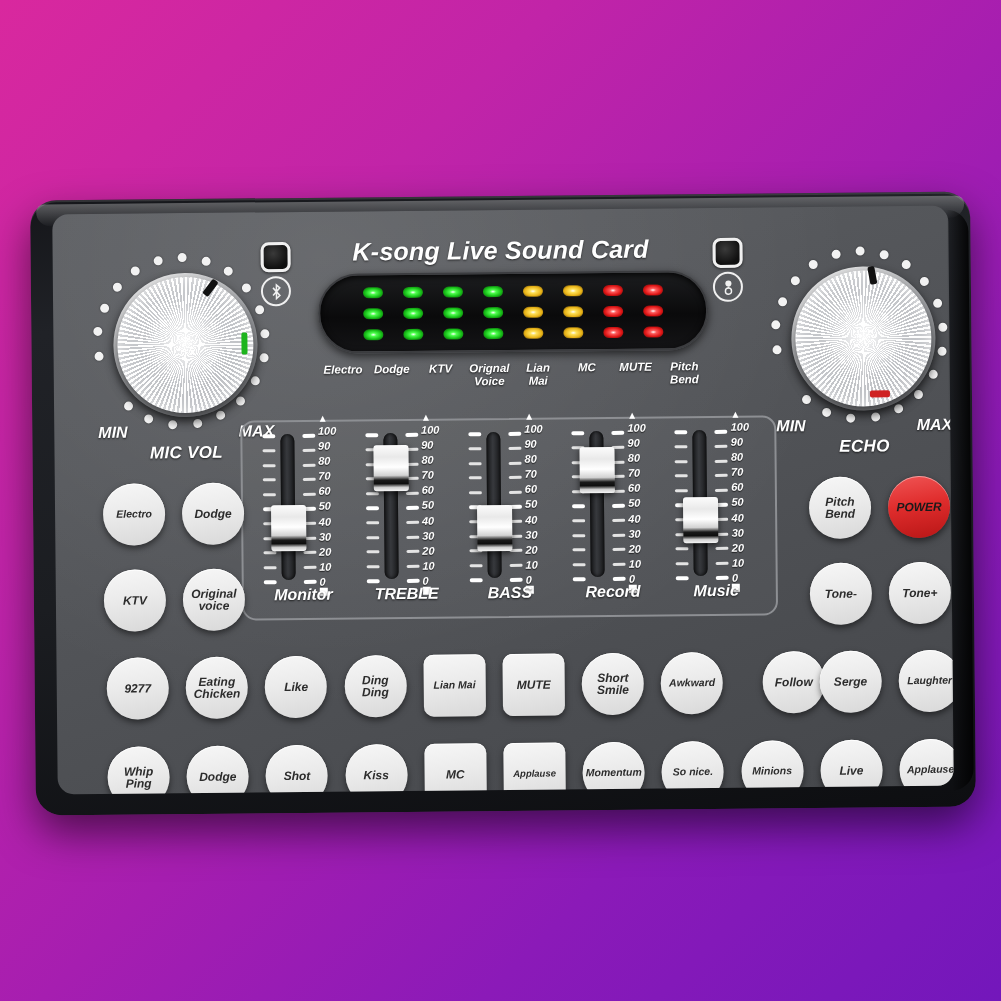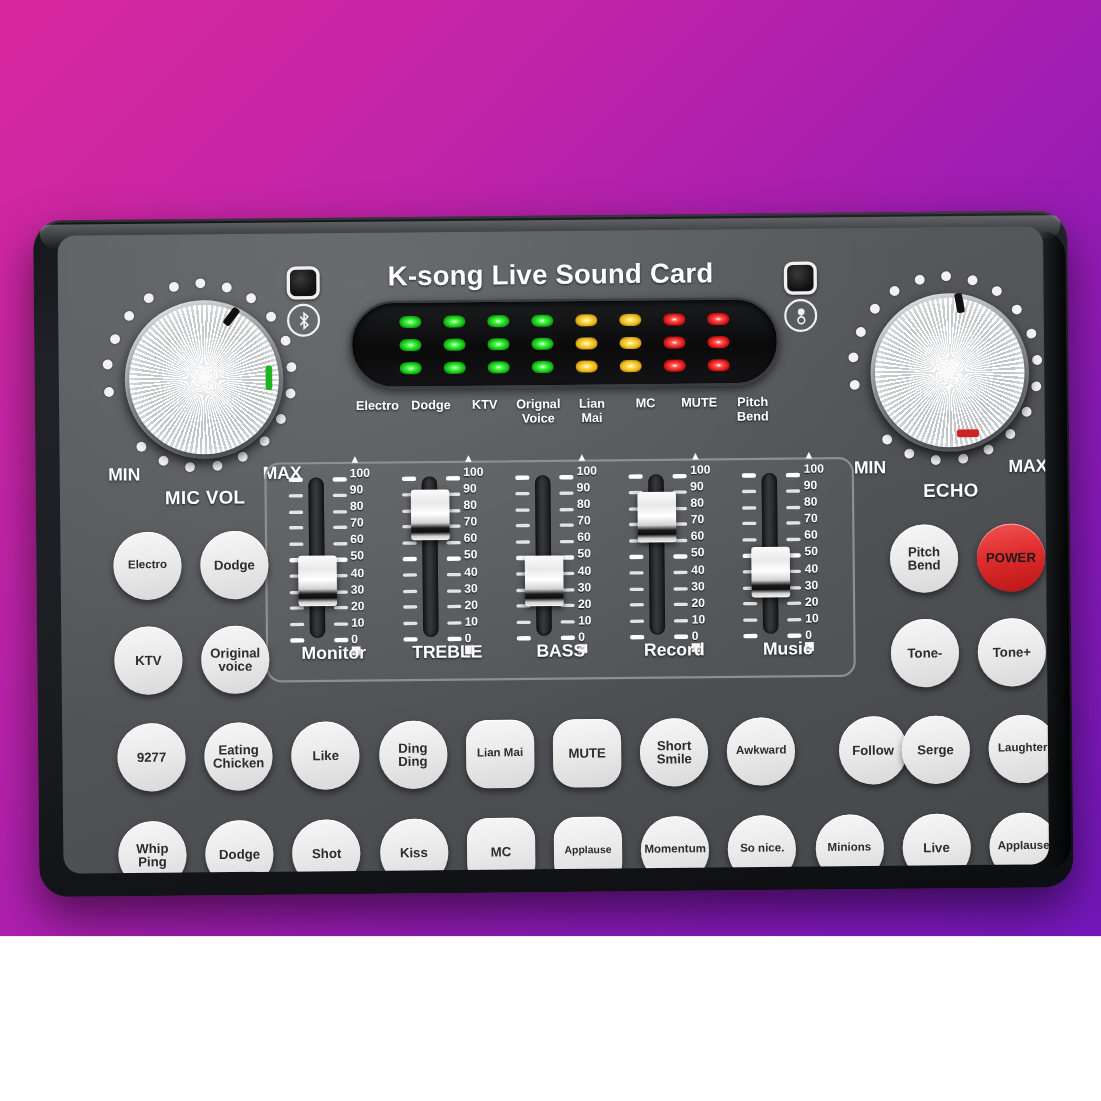--- a/index.html
+++ b/index.html
@@ -8,28 +8,29 @@
   html, body {
     width: 1001px;
     height: 1001px;
     overflow: hidden;
     font-family: "Liberation Sans", sans-serif;
   }
 
   #scene {
     position: relative;
     width: 1001px;
-    height: 851px;
+    height: 1001px;
     background: linear-gradient(135deg,
         #d9289e 0%,
         #c124a8 28%,
         #a61eb0 52%,
         #8b1ab8 74%,
         #7317bb 100%);
     overflow: hidden;
+    font-style: italic;
   }
 
   
   #device {
     position: absolute;
     left: 33px;
     top: 196px;
     width: 940px;
     height: 615px;
     border-radius: 26px;
@@ -307,21 +308,21 @@
     text-align: center;
     color: #2c2c2c;
     font-size: 12px;
     font-weight: bold;
     line-height: 12.5px;
     background: linear-gradient(170deg, #f7f7f7 0%, #ebebeb 45%, #d8d8d8 100%);
     box-shadow: 0 3px 6px rgba(0,0,0,.5), inset 0 1px 0 rgba(255,255,255,.9);
     user-select: none;
   }
   .btn.round  { border-radius: 50%; }
-  .btn.square { border-radius: 20px; }
+  .btn.square { border-radius: 10px; }
   .btn.power {
     color: #1a1a1a;
     background: linear-gradient(170deg, #f05555 0%, #e02d2d 45%, #b81616 100%);
     box-shadow: 0 3px 7px rgba(0,0,0,.55), inset 0 1px 0 rgba(255,255,255,.45);
     font-size: 12px;
   }
   .btn .lbl { pointer-events: none; white-space: pre-line; }
   .btn.small-text { font-size: 10.5px; line-height: 11.5px; }
   .btn.tiny-text  { font-size: 9.5px;  line-height: 10.5px; }
 </style>

